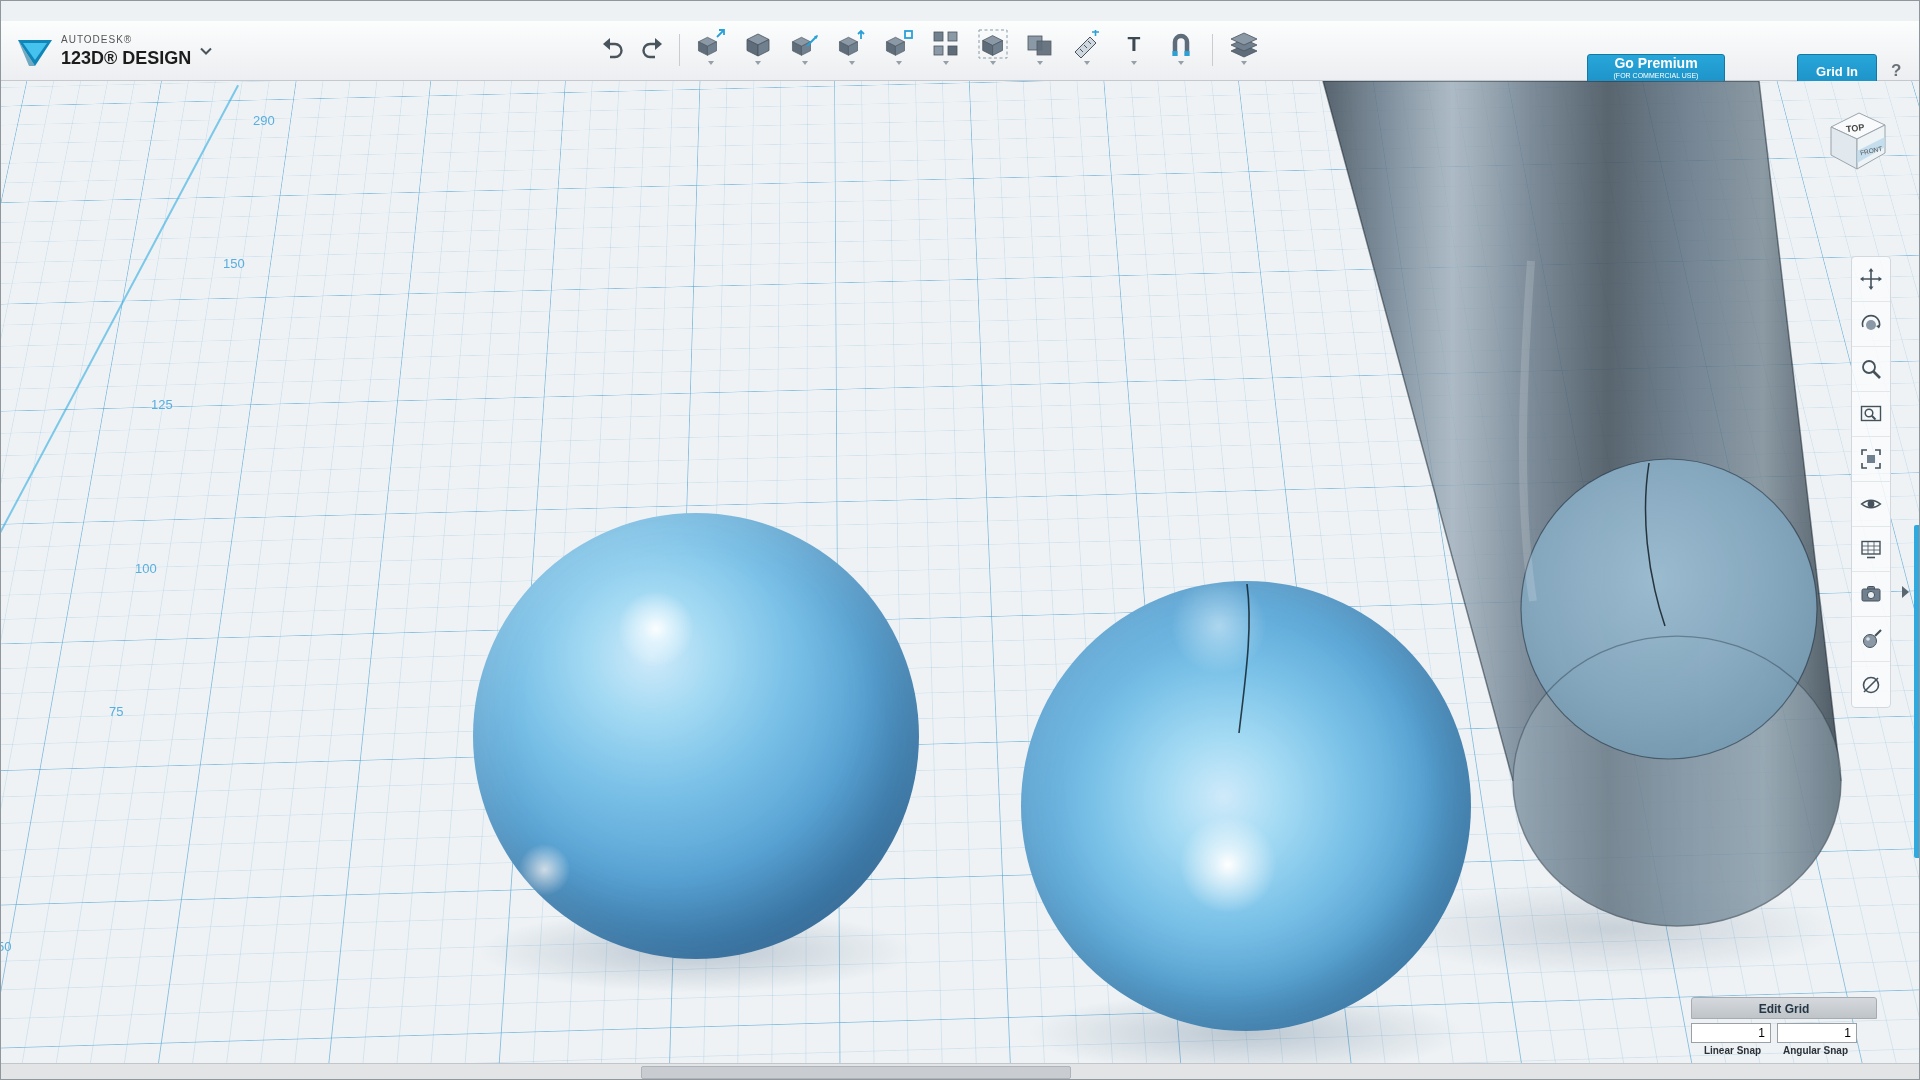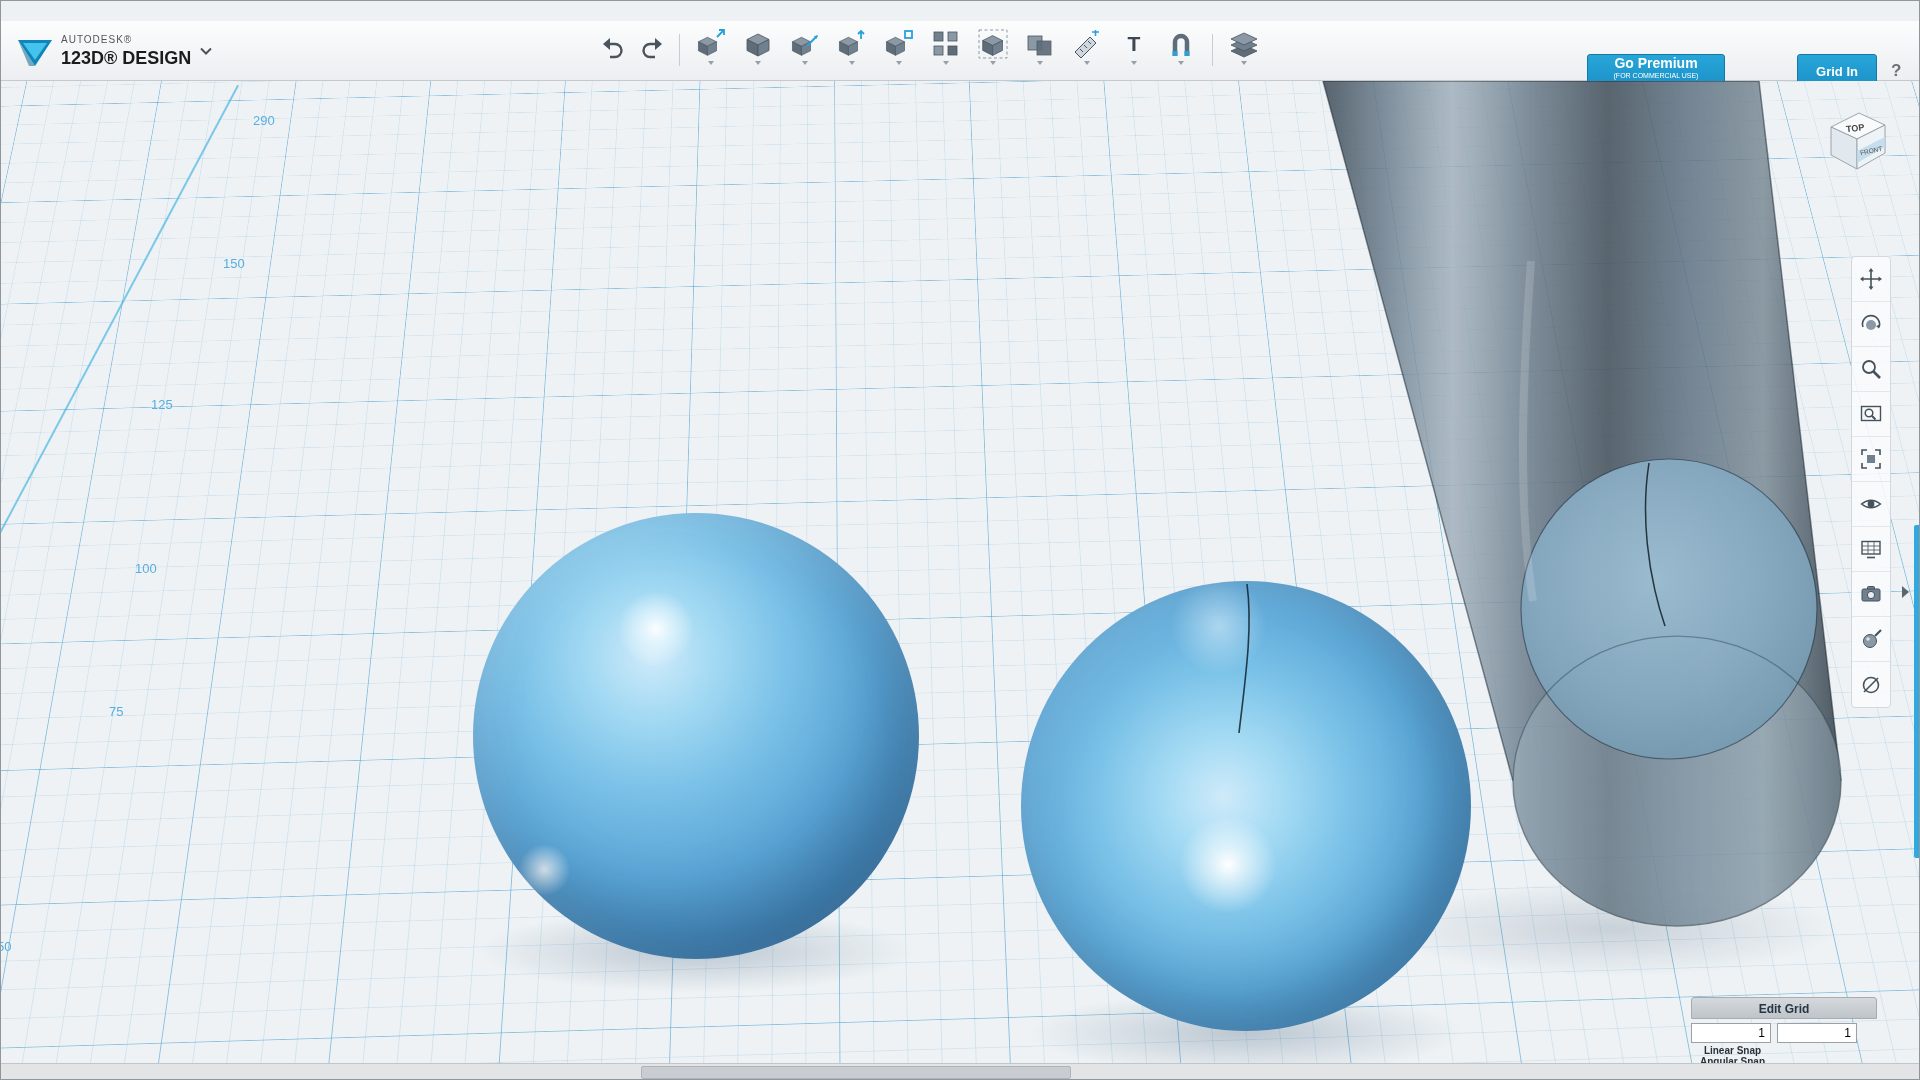--- a/index.html
+++ b/index.html
@@ -100,21 +100,21 @@
   .edge-arrow { position:absolute; left:1901px; top:505px; width:0; height:0;
     border-top:6px solid transparent; border-bottom:6px solid transparent; border-left:7px solid #5a6670; cursor:pointer; }
 
   
   .gridpanel { position:absolute; left:1690px; top:916px; width:186px; }
   .gp-head { height:22px; line-height:22px; text-align:center; font-size:12px; font-weight:bold; color:#253645;
     background:linear-gradient(#d5d9dd,#bfc4c9); border:1px solid #a6acb2; border-radius:3px 3px 0 0; cursor:pointer; }
   .gp-row { display:flex; gap:6px; margin-top:4px; }
   .gp-row input { width:80px; height:20px; border:1px solid #99a0a6; background:#fff; font-size:12px;
     text-align:right; padding-right:5px; font-family:"Liberation Sans",sans-serif; }
-  .gp-labels { display:flex; margin-top:2px;flex-direction:column; }
+  .gp-labels { display:flex; margin-top:2px; }
   .gp-labels span { width:83px; text-align:center; font-size:10px; font-weight:bold; color:#2b3137; }
 
   
   .bottombar { position:absolute; left:0; top:1062px; width:1920px; height:18px;
     background:#e2e4e6; border-top:1px solid #c2c6ca; }
   .hthumb { position:absolute; left:640px; top:2px; width:430px; height:13px;
     background:#c9cdd1; border:1px solid #aeb4ba; border-radius:2px; cursor:pointer; }
 </style>
 </head>
 <body>

